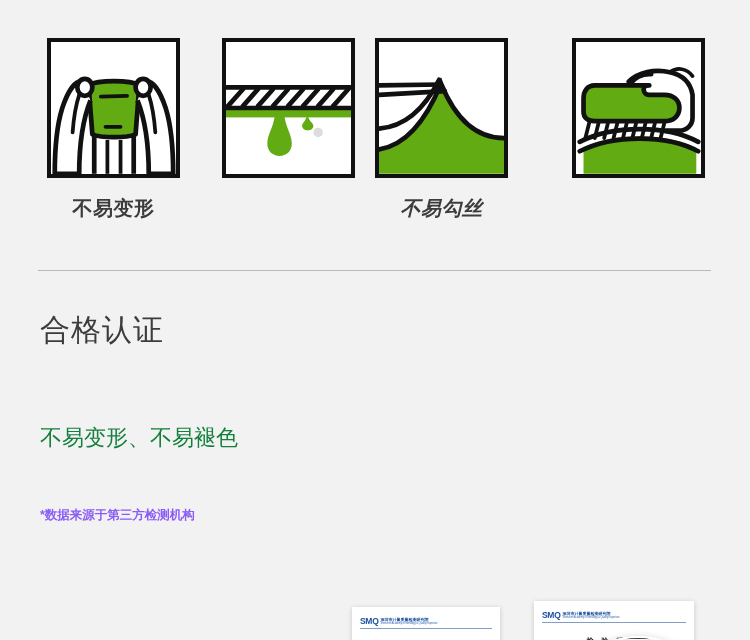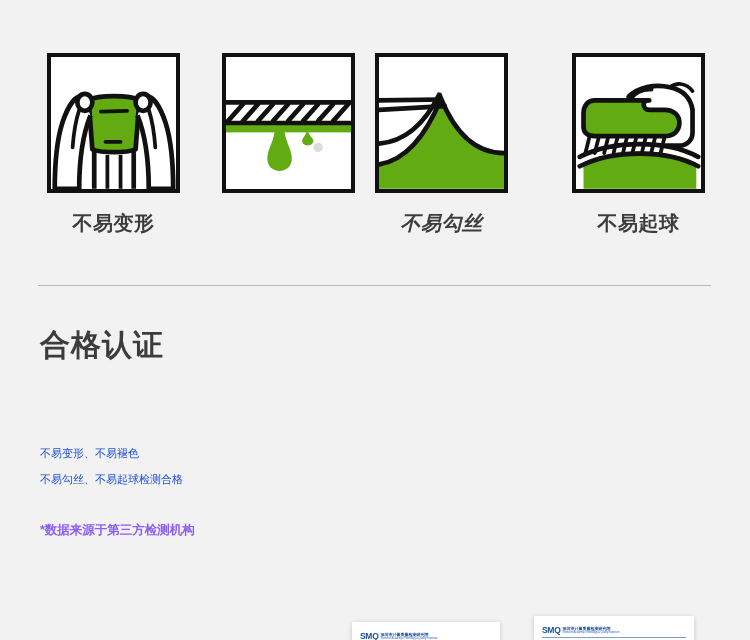--- a/index.html
+++ b/index.html
@@ -8,21 +8,20 @@
     height: 640px;
     background: #f2f2f2;
     font-family: "Liberation Sans", "DejaVu Sans", sans-serif;
     overflow: hidden;
   }
   .page {
     position: relative;
     width: 750px;
     height: 508px;
     background: #f2f2f2;
-    margin-top: 15px;
   }
 
   
   .features {
     position: absolute;
     left: 0; top: 0;
     width: 750px;
     height: 240px;
   }
   .feature {
@@ -74,31 +73,31 @@
     height: 290px;
   }
   .cert-text {
     position: absolute;
     left: 40px;
     top: 20px;
     width: 300px;
   }
   .cert-title {
     font-size: 30px;
-    font-weight: bold;
+    font-weight: normal;
     color: #3c3c3c;
     letter-spacing: 1px;
   }
   .cert-desc {
     position: absolute;
     left: 40px;
     top: 135px;
-    font-size: 11px;
+    font-size: 22px;
     line-height: 26px;
-    color: #1d4ed8;
+    color: #15803d;
     white-space: nowrap;
   }
   .cert-note {
     position: absolute;
     left: 40px;
     top: 217px;
     font-size: 12.5px;
     color: #8b5cf6;
     font-weight: bold;
     white-space: nowrap;
@@ -267,33 +266,31 @@
               <path d="M64 86 L 60 102"></path>
             <path d="M74 86 L 70 102"></path>
               <path d="M84 86 L 80 102"></path>
               <path d="M94 86 L 90 102"></path>
           </g>
           <path d="M56 42 C 66 32 84 28 100 32 C 114 35 122 44 124 56 L 124 80 C 124 88 118 94 110 94 L 96 94" fill="none" stroke="#111" stroke-width="5" stroke-linecap="round" stroke-linejoin="round"></path>
           <path d="M58 44 C 62 38 70 34 78 34 L 80 34" fill="none" stroke="#111" stroke-width="5" stroke-linecap="round"></path>
           <path d="M100 32 C 108 26 118 28 124 36" fill="none" stroke="#111" stroke-width="4" stroke-linecap="round"></path>
         </svg>
       </div>
-      <div class="feature-label">不易起球</div>
     </div>
   </div>
 
   <div class="divider"></div>
 
   <div class="cert-section">
     <div class="cert-text">
       <div class="cert-title">合格认证</div>
     </div>
     <div class="cert-desc">
       <div>不易变形、不易褪色</div>
-      <div>不易勾丝、不易起球检测合格</div>
     </div>
     <div class="cert-note">*数据来源于第三方检测机构</div>
 
     <div class="doc doc-1">
       <div class="doc-inner">
         <div class="doc-logo">
           <span class="smq">SMQ</span>
           <span>
             <span class="smq-cn" style="display:block">深圳市计量质量检测研究院</span>
             <span class="smq-en" style="display:block">Shenzhen Academy of Metrology &amp; Quality Inspection</span>

